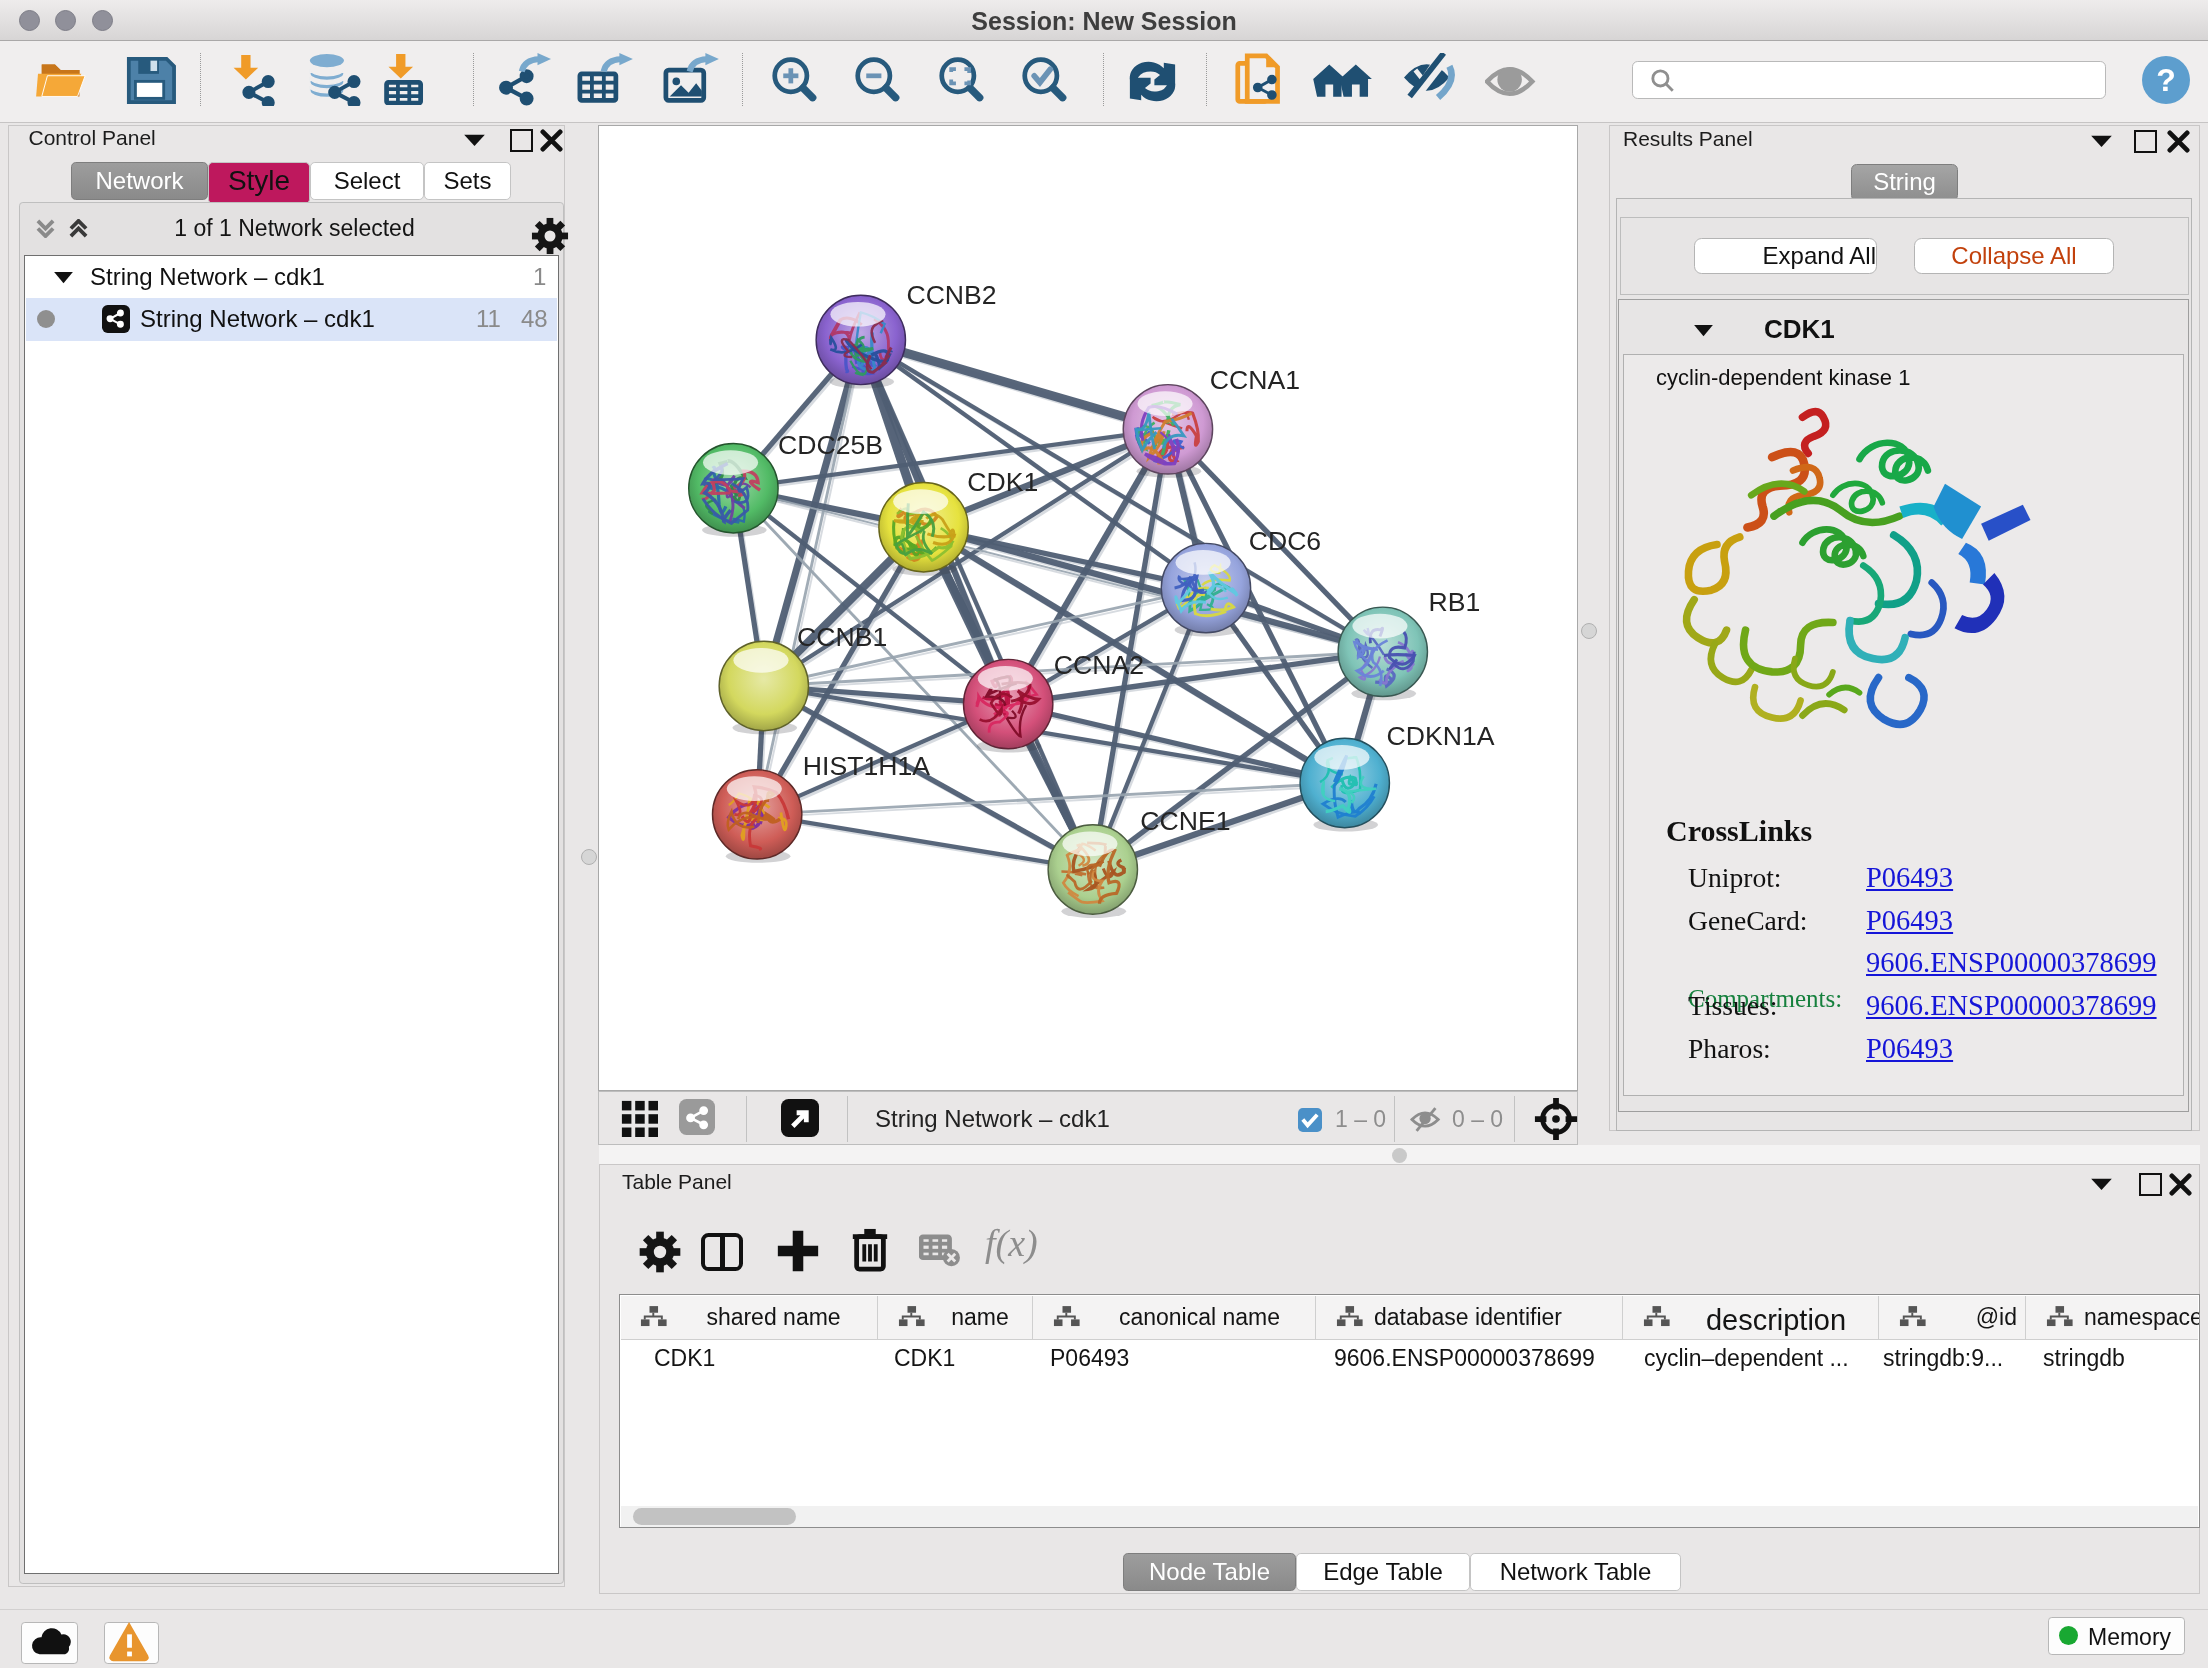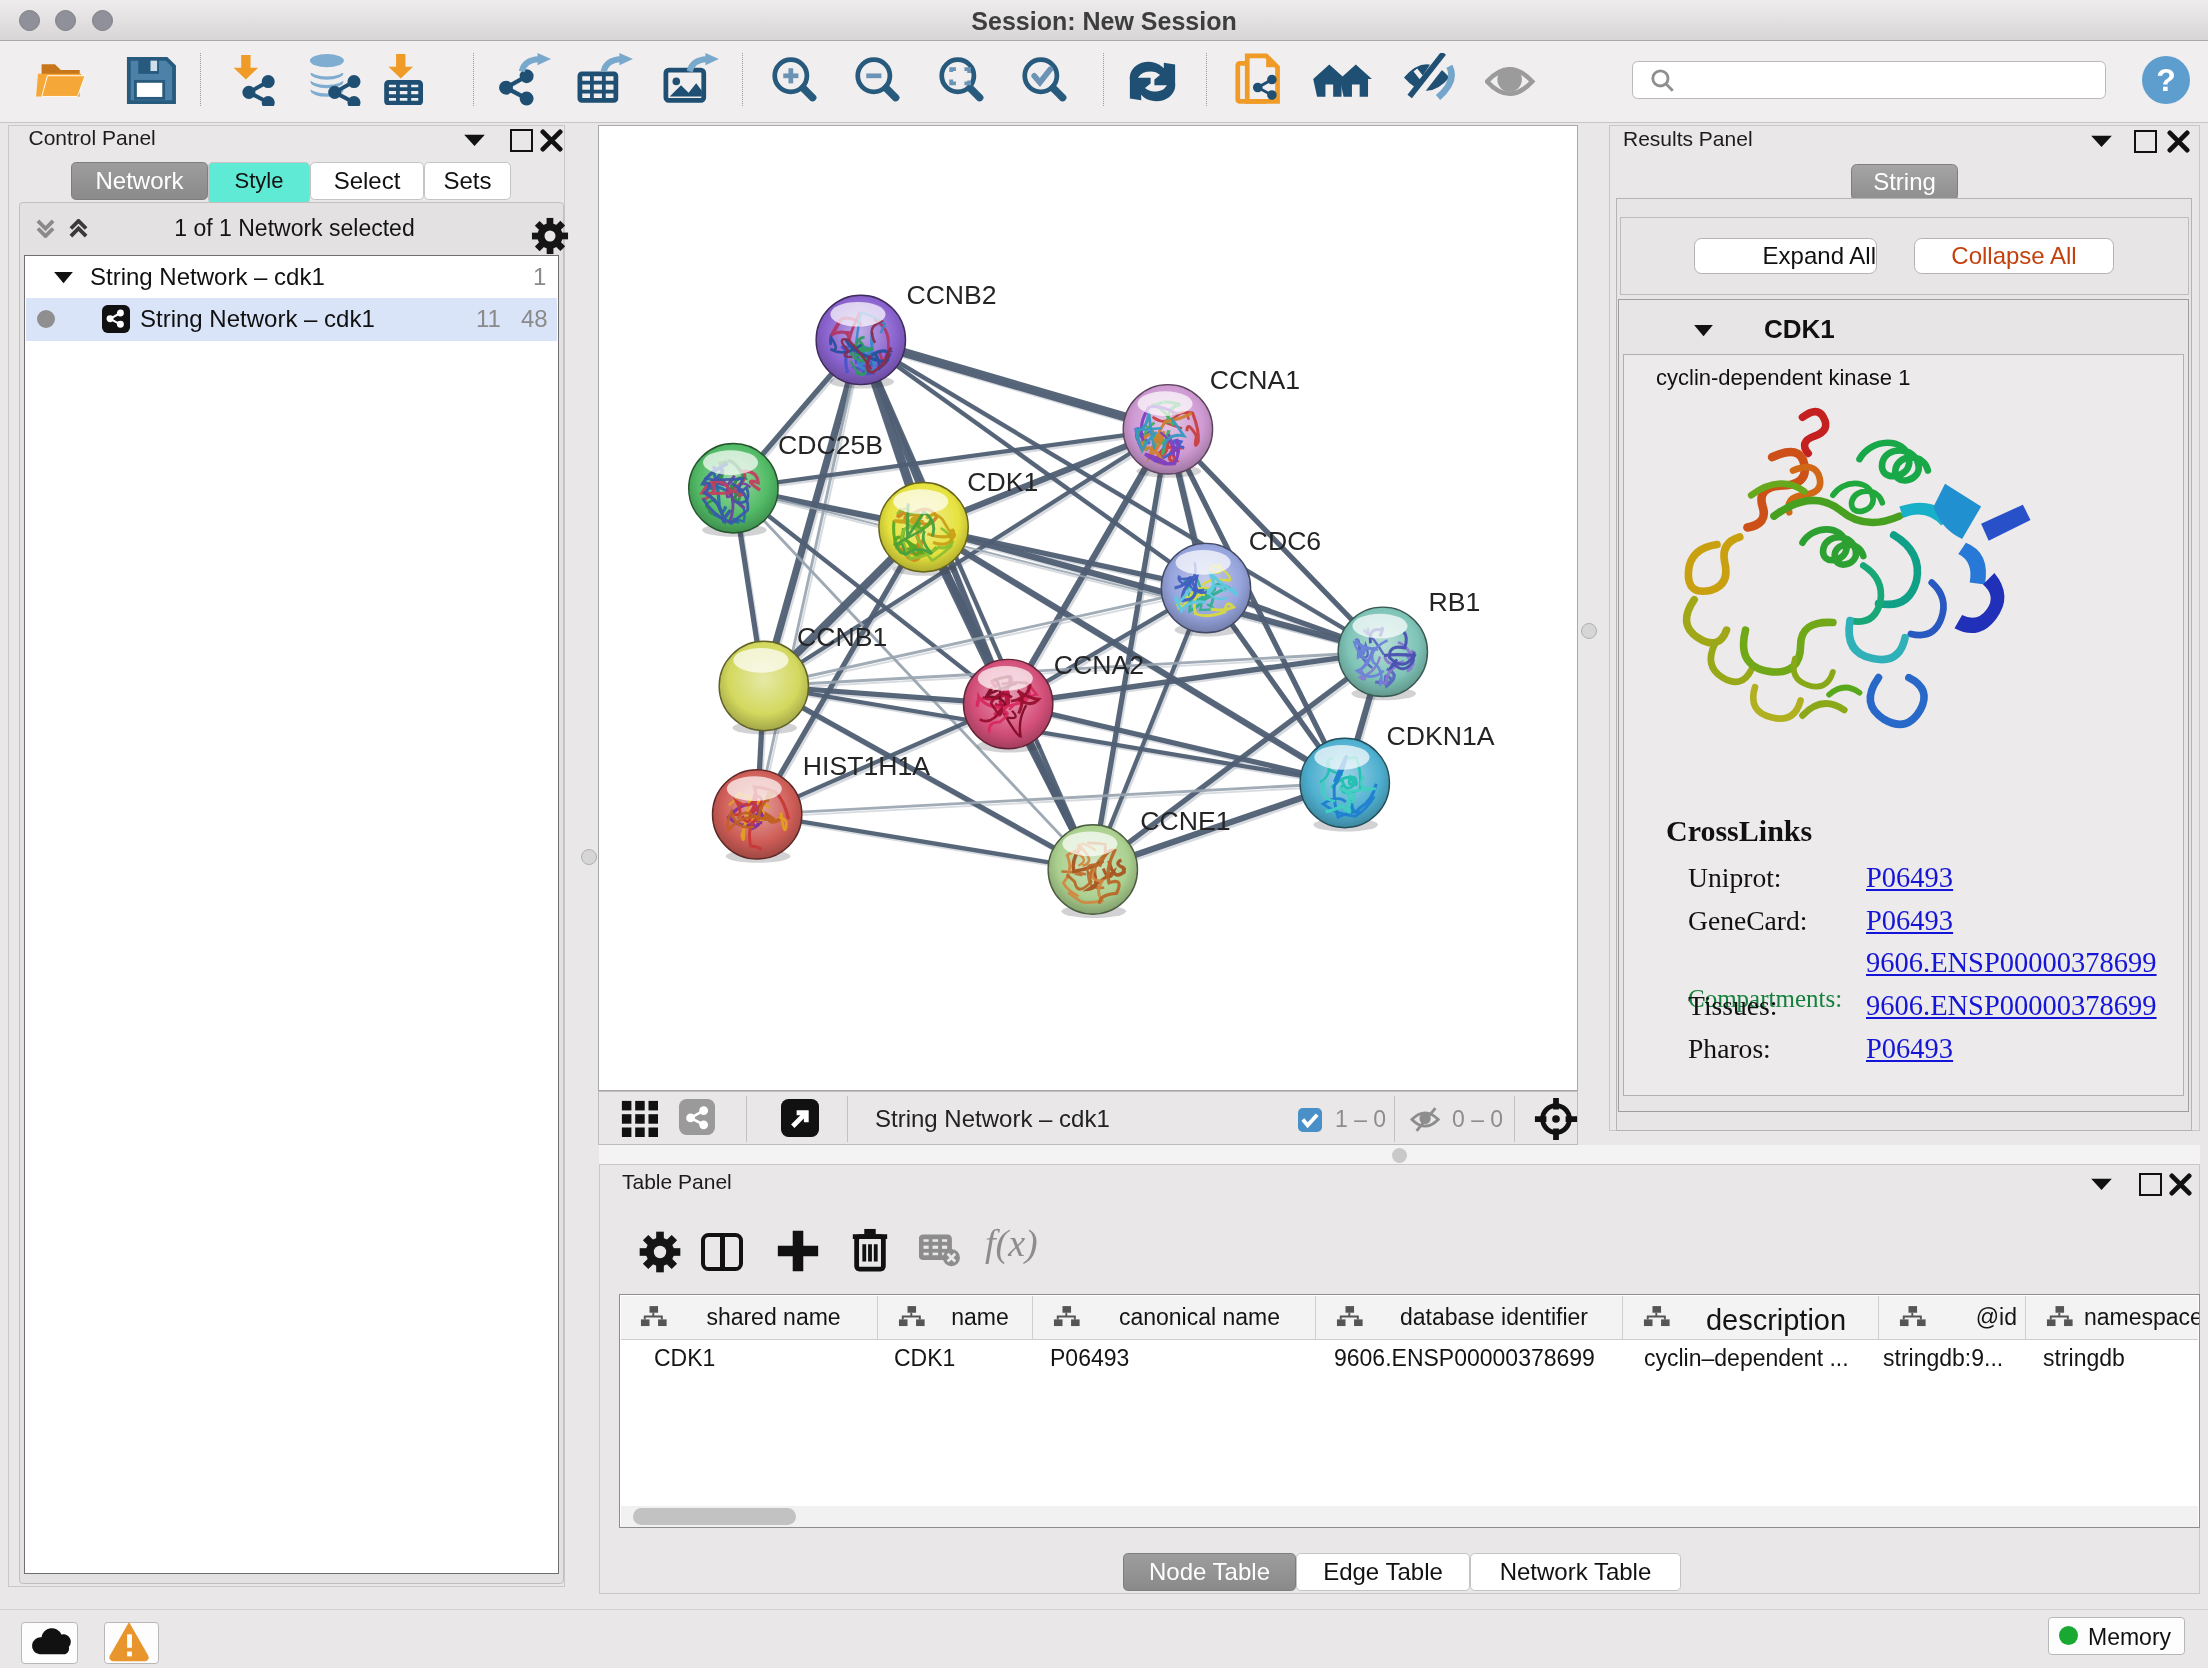--- a/index.html
+++ b/index.html
@@ -159,21 +159,21 @@
 <div style="position:absolute;left:7.6px;top:125px;width:555px;height:1460px;background:#e9e7e7;border:1px solid #c9c7c7"></div>
 <div style="position:absolute;left:28.5px;top:126px;font-size:21px;color:#1c1c1c">Control Panel</div>
 <svg width="25" height="15" viewBox="0 0 26 16" style="position:absolute;left:462px;top:132px" xmlns="http://www.w3.org/2000/svg">
     <path d="M2 3 L24 3 L13 15 Z" fill="#111"></path>
   </svg>
 <div style="position:absolute;left:510px;top:129px;width:19px;height:19px;border:2.9px solid #111"></div>
 <svg width="23" height="23" viewBox="0 0 24 24" style="position:absolute;left:540px;top:129px" xmlns="http://www.w3.org/2000/svg">
     <path d="M3 3 L21 21 M21 3 L3 21" stroke="#111" stroke-width="5" stroke-linecap="round"></path>
   </svg>
 <div style="position:absolute;left:71px;top:162px;width:137px;height:38px;background:linear-gradient(#9d9d9d,#8a8a8a);color:#fff;border:1px solid #7e7e7e;box-sizing:border-box;border-radius:4.8px;font-size:24px;text-align:center;line-height:36px">Network</div>
-<div style="position:absolute;left:208px;top:162px;width:102px;height:42px;background:#5eead4;color:#111;border:1px solid #c4c4c4;box-sizing:border-box;border-radius:4.8px;font-size:22px;text-align:center;line-height:36px">Style</div>
+<div style="position:absolute;left:208px;top:162px;width:102px;height:42px;background:#be185d;color:#111;border:1px solid #c4c4c4;box-sizing:border-box;border-radius:4.8px;font-size:28px;text-align:center;line-height:36px">Style</div>
 <div style="position:absolute;left:310px;top:162px;width:114px;height:38px;background:#fff;color:#111;border:1px solid #c4c4c4;box-sizing:border-box;border-radius:4.8px;font-size:24px;text-align:center;line-height:36px">Select</div>
 <div style="position:absolute;left:424px;top:162px;width:87px;height:38px;background:#fff;color:#111;border:1px solid #c4c4c4;box-sizing:border-box;border-radius:4.8px;font-size:24px;text-align:center;line-height:36px">Sets</div>
 <div style="position:absolute;left:19px;top:202px;width:543px;height:1380px;background:#e3e1e1;border:1px solid #bfbfbf;border-radius:3.8px"></div>
 <svg width="23" height="19" viewBox="0 0 24 20" style="position:absolute;left:34px;top:219px" xmlns="http://www.w3.org/2000/svg">
     <path d="M4 2 L12 10 L20 2" fill="none" stroke="#8a8a8a" stroke-width="4"></path>
     <path d="M4 10 L12 18 L20 10" fill="none" stroke="#8a8a8a" stroke-width="4"></path>
   </svg>
 <svg width="23" height="19" viewBox="0 0 24 20" style="position:absolute;left:67px;top:219px" xmlns="http://www.w3.org/2000/svg">
     <path d="M4 10 L12 2 L20 10" fill="none" stroke="#3a3a3a" stroke-width="4"></path>
     <path d="M4 18 L12 10 L20 18" fill="none" stroke="#3a3a3a" stroke-width="4"></path>
@@ -793,21 +793,21 @@
     <path d="M14 8 v4 M5 15 v-3 h18 v3" stroke="#555" stroke-width="2" fill="none"></path>
   </svg>
 <div style="position:absolute;left:1091px;top:1304px;width:217px;font-size:23px;color:#141414;text-align:center;white-space:nowrap;overflow:hidden">canonical name</div>
 <div style="position:absolute;left:1315px;top:1296px;width:0;height:43px;border-left:1px solid #cfcfcf"></div>
 <svg width="28.5" height="25" viewBox="0 0 30 26" style="position:absolute;left:1336px;top:1305px" xmlns="http://www.w3.org/2000/svg">
     <rect x="10" y="1" width="9" height="7" fill="#555"></rect>
     <rect x="1" y="15" width="9" height="7" fill="#555"></rect>
     <rect x="19" y="15" width="9" height="7" fill="#555"></rect>
     <path d="M14 8 v4 M5 15 v-3 h18 v3" stroke="#555" stroke-width="2" fill="none"></path>
   </svg>
-<div style="position:absolute;left:1374px;top:1304px;width:240px;font-size:23px;color:#141414;text-align:center;white-space:nowrap;overflow:hidden">database identifier</div>
+<div style="position:absolute;left:1374px;top:1304px;width:240px;font-size:23px;color:#141414;white-space:nowrap;overflow:hidden">database identifier</div>
 <div style="position:absolute;left:1622px;top:1296px;width:0;height:43px;border-left:1px solid #cfcfcf"></div>
 <svg width="28.5" height="25" viewBox="0 0 30 26" style="position:absolute;left:1643px;top:1305px" xmlns="http://www.w3.org/2000/svg">
     <rect x="10" y="1" width="9" height="7" fill="#555"></rect>
     <rect x="1" y="15" width="9" height="7" fill="#555"></rect>
     <rect x="19" y="15" width="9" height="7" fill="#555"></rect>
     <path d="M14 8 v4 M5 15 v-3 h18 v3" stroke="#555" stroke-width="2" fill="none"></path>
   </svg>
 <div style="position:absolute;left:1681px;top:1304px;width:190px;font-size:29px;color:#141414;text-align:center;white-space:nowrap;overflow:hidden">description</div>
 <div style="position:absolute;left:1878px;top:1296px;width:0;height:43px;border-left:1px solid #cfcfcf"></div>
 <svg width="28.5" height="25" viewBox="0 0 30 26" style="position:absolute;left:1899px;top:1305px" xmlns="http://www.w3.org/2000/svg">

